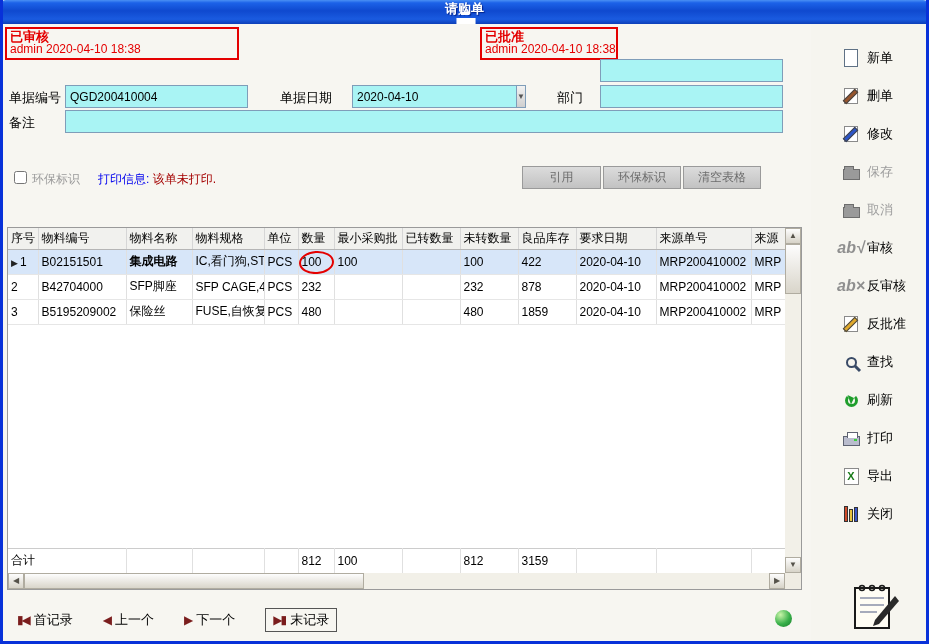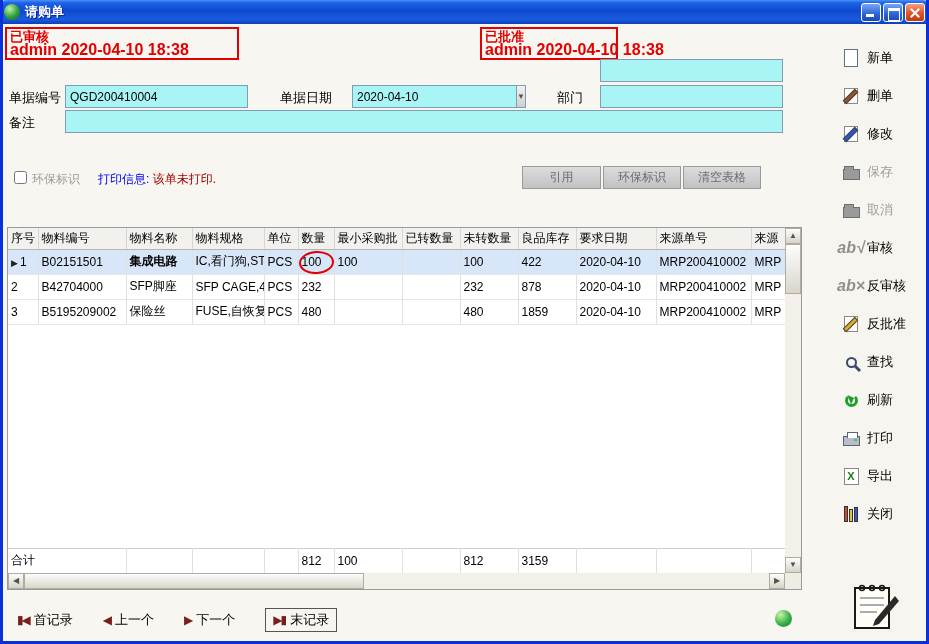--- a/index.html
+++ b/index.html
@@ -2,42 +2,42 @@
 <html><head>
 <meta charset="utf-8">
 <style>
   * { box-sizing: border-box; margin: 0; padding: 0; }
   body { font-family: "Liberation Sans", "DejaVu Sans", sans-serif; background: #888; }
   .window { width: 929px; height: 644px; position: relative; background: #f6f5ef;
             border: 3px solid #0831d9; border-top: none; overflow: hidden; }
   
   .titlebar { position: absolute; left: -3px; top: 0; width: 929px; height: 24px;
               background: linear-gradient(to bottom,#4a90f4 0%,#1c62e8 12%,#0f49cf 45%,#1a5be0 80%,#0d3fb8 100%);
-              display: flex; align-items: center; padding: 0 4px; border-radius: 6px 6px 0 0; }
+              display: flex; align-items: center; padding: 0 4px; border-radius: 6px 6px 0 0; flex-direction: column; }
   .app-icon { width: 16px; height: 16px; border-radius: 50%;
               background: radial-gradient(circle at 35% 30%, #bff3a8, #2e9e3c 55%, #136a22); margin-right: 5px; }
   .title-text { color: #fff; font-weight: bold; font-size: 13px; text-shadow: 1px 1px 1px #00238a; flex: 1; }
   .winbtn { width: 20px; height: 19px; margin-left: 2px; border: 1px solid #fff;
             border-radius: 3px; position: relative;
             background: linear-gradient(to bottom,#7aa7f2,#2a62d8 60%,#1b49b4); }
   .winbtn.close { background: linear-gradient(to bottom,#f3a183,#e25a2a 50%,#c33a0e); }
   .winbtn.min::after { content:''; position: absolute; left: 4px; bottom: 4px; width: 8px; height: 3px; background: #fff; }
   .winbtn.max::after { content:''; position: absolute; left: 4px; top: 4px; width: 10px; height: 9px;
                        border: 1px solid #fff; border-top-width: 3px; }
   .winbtn.close::before, .winbtn.close::after { content:''; position: absolute; left: 3px; top: 8px;
                        width: 12px; height: 2px; background: #fff; }
   .winbtn.close::before { transform: rotate(45deg); }
   .winbtn.close::after { transform: rotate(-45deg); }
 
   .body { position: absolute; left: 0; top: 24px; width: 808px; height: 617px; background: #f7f6f1; }
 
   
   .status-box { position: absolute; border: 2px solid #e40000; padding: 0 3px; background: transparent; }
   .status-title { color: #e40000; font-weight: bold; font-size: 13px; line-height: 15px; }
-  .status-sub { color: #e40000; font-size: 16px; line-height: 11px; white-space: nowrap; font-weight: bold; }
+  .status-sub { color: #e40000; font-size: 12px; line-height: 11px; white-space: nowrap; }
 
   .lbl { position: absolute; font-size: 13px; color: #000; }
   .cyan-field { position: absolute; background: #a9f4f4; border: 1px solid #7f9db9;
                 font: 12px "Liberation Sans", sans-serif; padding: 2px 4px; color: #000; }
   .combo { position: absolute; display: flex; }
   .combo .cf { position: static; flex: 1; }
   .combo .dd { width: 17px; height: 23px; background: linear-gradient(#f2f2f2,#cfcfcf);
                border: 1px solid #7f9db9; border-left: none; font-size: 8px; color: #555;
                display: flex; align-items: center; justify-content: center; }
 

